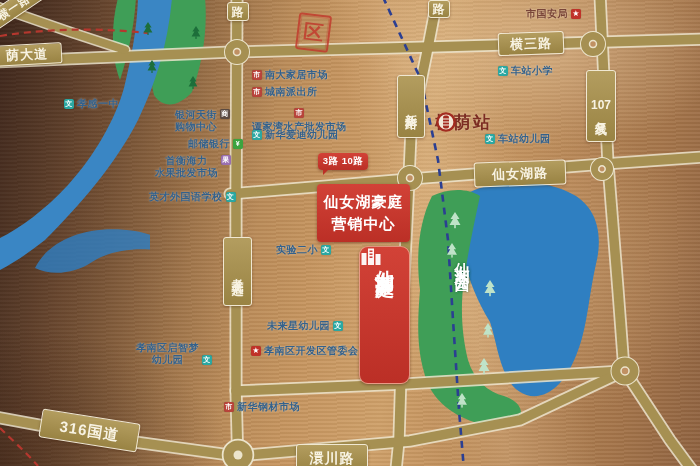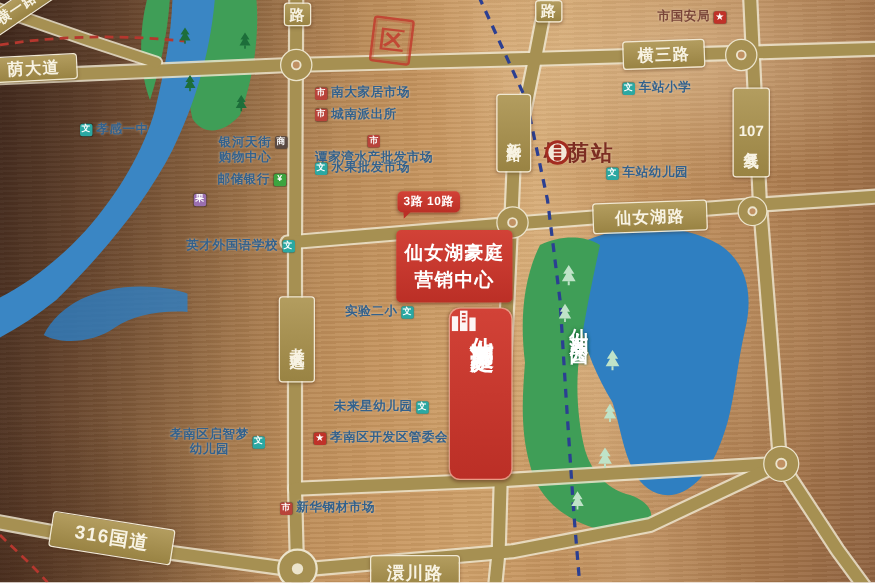--- a/index.html
+++ b/index.html
@@ -257,64 +257,68 @@
     <span class="ic school"></span>
       <span>孝感一中</span>
   </div>
   <div class="poi" style="left:175px;top:109px;">
     <div class="col">
         <span>银河天街</span>
         <span>购物中心</span>
       </div>
     <span class="ic mall" style="align-self:flex-start;"></span>
   </div>
-  <div class="poi" style="left:174px;top:138px;">
+  <div class="poi" style="left:188px;top:138px;">
     <span>邮储银行</span>
       <span class="ic bank"></span>
   </div>
   <div class="poi" style="left:155px;top:155px;">
+    <div class="col">
+        <span>首衡海力</span>
+        <span>水果批发市场</span>
+      </div>
     <span class="ic fruit" style="align-self:flex-start;"></span>
   </div>
   <div class="poi" style="left:149px;top:191px;">
     <span>英才外国语学校</span>
       <span class="ic school"></span>
   </div>
   <div class="poi" style="left:252px;top:69px;">
     <span class="ic market"></span>
       <span>南大家居市场</span>
   </div>
   <div class="poi" style="left:252px;top:86px;">
     <span class="ic market"></span>
       <span>城南派出所</span>
   </div>
   <div class="poi" style="left:252px;top:108px;flex-direction:column;">
     <span class="ic market"></span>
       <span>谭家湾水产批发市场</span>
   </div>
   <div class="poi" style="left:252px;top:129px;">
     <span class="ic school"></span>
-      <span>水果批发市场</span>
+      <span>新华爱迪幼儿园</span>
   </div>
   <div class="poi" style="left:485px;top:65px;margin-left:13px;">
     <span class="ic school"></span>
       <span>车站小学</span>
   </div>
   <div class="poi" style="left:485px;top:85px;margin-top:48px;">
     <span class="ic school"></span>
       <span>车站幼儿园</span>
   </div>
   <div class="poi" style="left:276px;top:244px;">
     <span>实验二小</span>
       <span class="ic school"></span>
   </div>
   <div class="poi" style="left:267px;top:320px;">
     <span>未来星幼儿园</span>
       <span class="ic school"></span>
   </div>
-  <div class="poi" style="left:136px;top:342px;">
+  <div class="poi" style="left:136px;top:342px;align-items:flex-end;">
     <div class="col">
         <span>孝南区启智梦</span>
         <span>幼儿园</span>
       </div>
     <span class="ic school"></span>
   </div>
   <div class="poi" style="left:251px;top:345px;">
     <span class="ic star"></span>
       <span>孝南区开发区管委会</span>
   </div>

